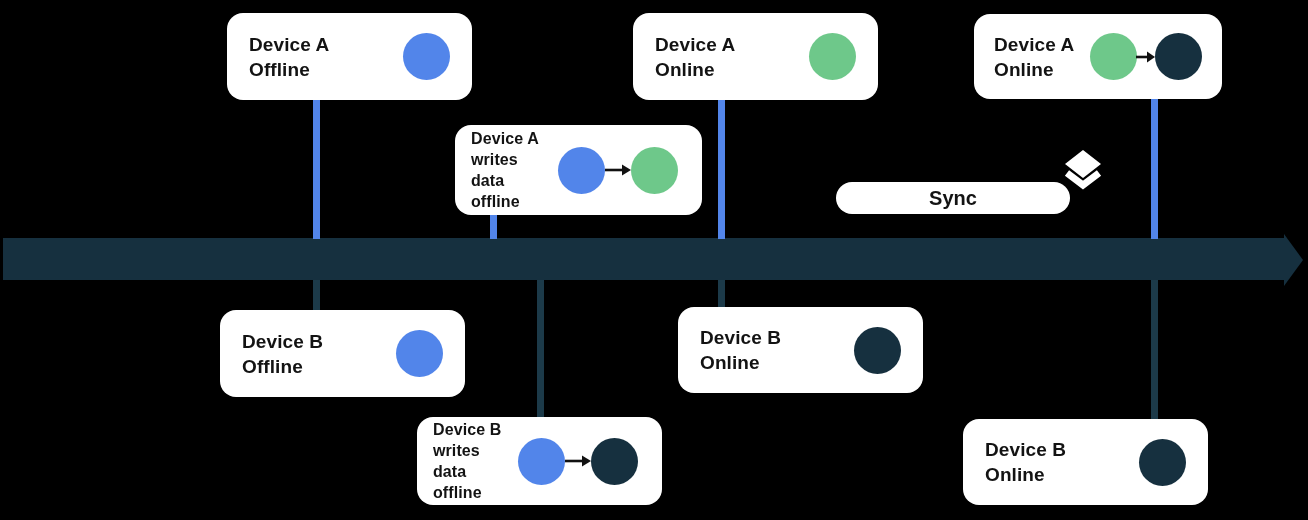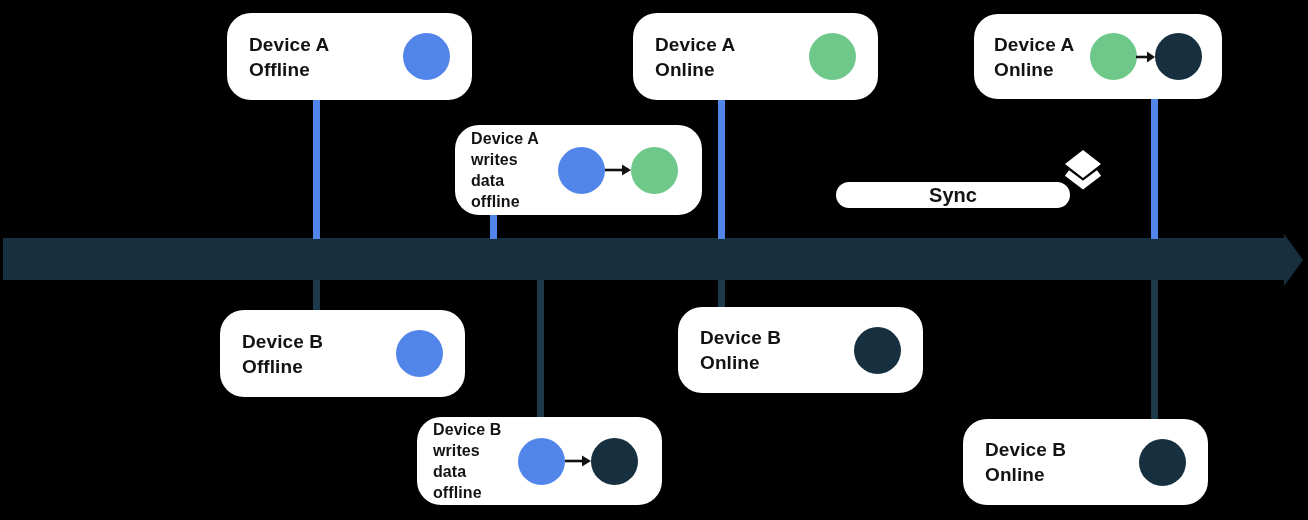--- a/index.html
+++ b/index.html
@@ -1,21 +1,21 @@
 <!DOCTYPE html>
 <html><head>
 <meta charset="utf-8">
 <style>
   html,body{margin:0;padding:0;background:#000;}
   #stage{
     position:relative;width:1308px;height:520px;background:#000000;overflow:hidden;
     font-family:"Liberation Sans",sans-serif;
   }
   .card{
-    position:absolute;background:#ffffff;border-radius:24px;
+    position:absolute;background:#ffffff;border-radius:16px;
     display:flex;align-items:center;justify-content:space-between;
     padding:0 22px;box-sizing:border-box;color:#131313;
   }
   .card .title{font-weight:700;font-size:19px;line-height:25px;letter-spacing:.1px;}
   .card .title span{display:block;}
   .card.writes{padding:0 24px 0 16px;}
   .card.writes .title{font-size:16px;line-height:21px;}
   .dotrow{display:flex;align-items:center;}
   .dot{width:47px;height:47px;border-radius:50%;flex:none;}
   .dot.blue{background:#5285EA;}
@@ -97,21 +97,21 @@
     <div class="dotrow">
       <div class="dot green"></div>
       <svg class="dot-arrow" width="20" height="14">
         <line x1="0" y1="7" x2="12" y2="7" stroke="#111" stroke-width="2.6"></line>
         <polygon points="11,1.5 19,7 11,12.5" fill="#111"></polygon>
       </svg>
       <div class="dot dark"></div>
     </div>
   </div>
 
-  <div class="pill" style="left:836px;top:182px;width:234px;height:26px;">
+  <div class="pill" style="left:836px;top:182px;width:234px;height:32px;">
     <span>Sync</span>
   </div>
   <svg class="abs" style="left:1064px;top:149px;" width="40" height="50">
     <polygon points="19,1 37,15 19,29 1,15" fill="#ffffff"></polygon>
     <polyline points="3,24 19,36 35,24" fill="none" stroke="#ffffff" stroke-width="7"></polyline>
   </svg>
 
   <div class="card" style="left:220px;top:310px;width:245px;height:87px;">
     <div class="title">
       <span>Device B</span>

